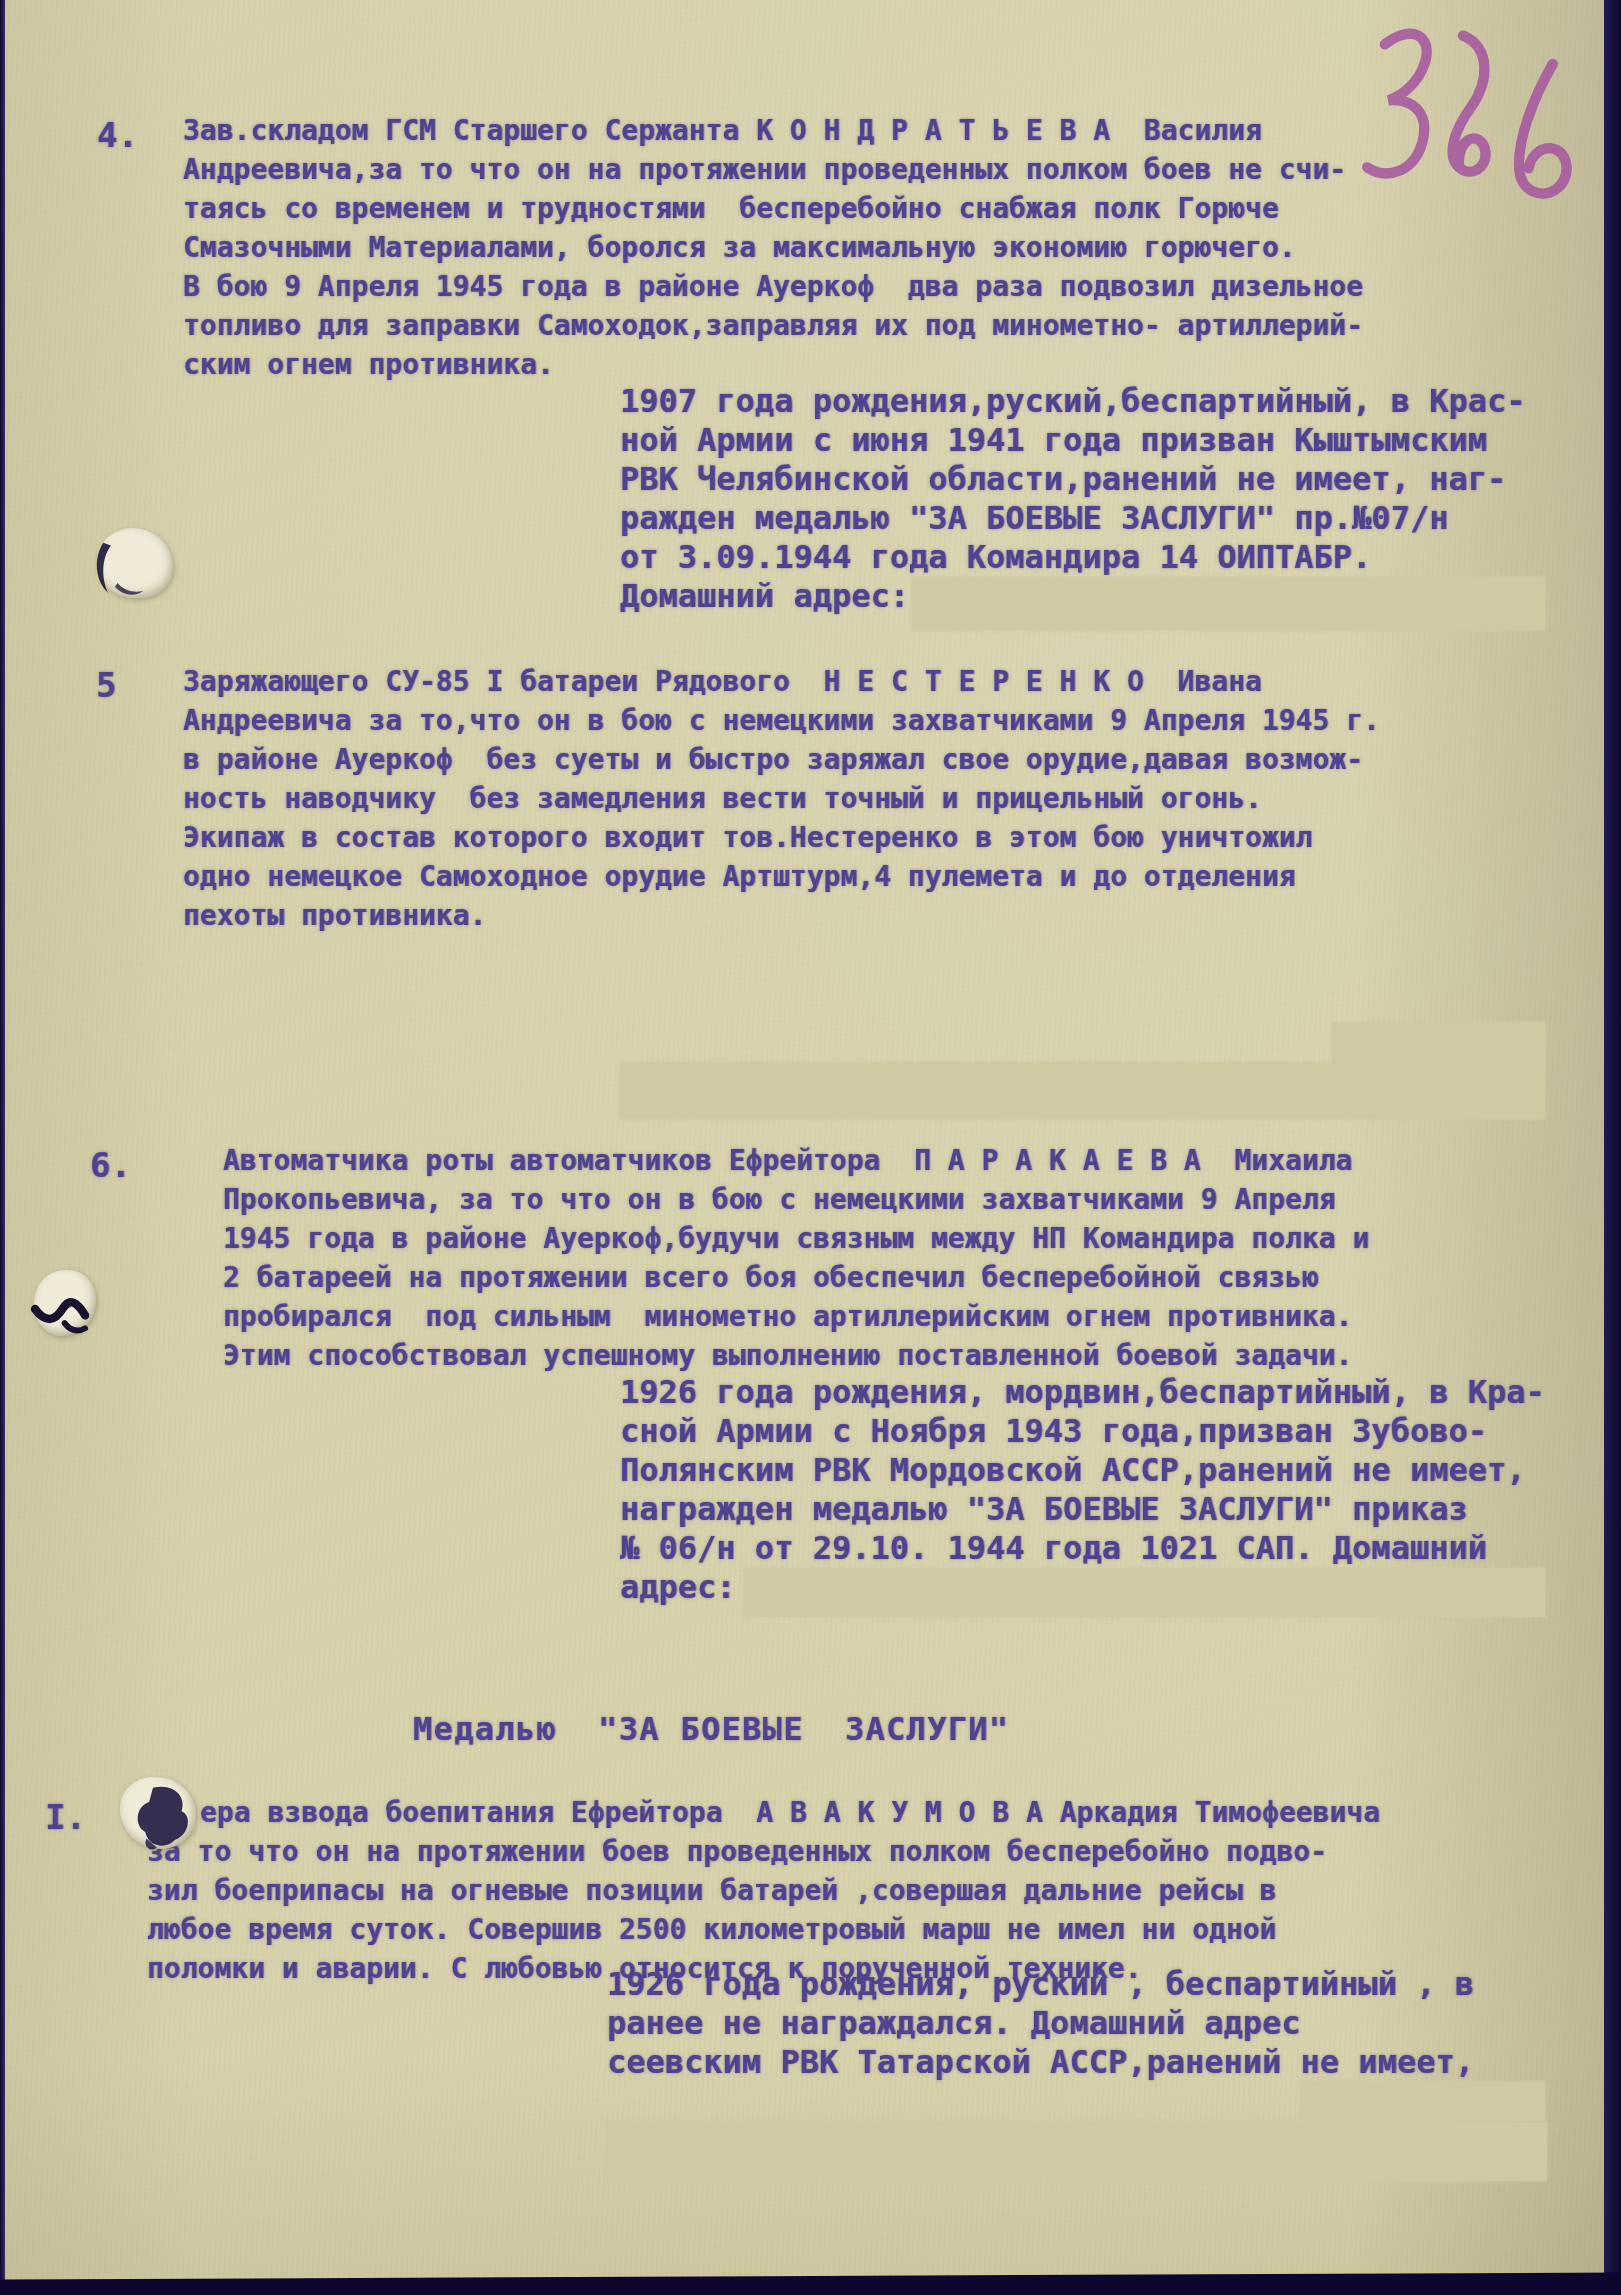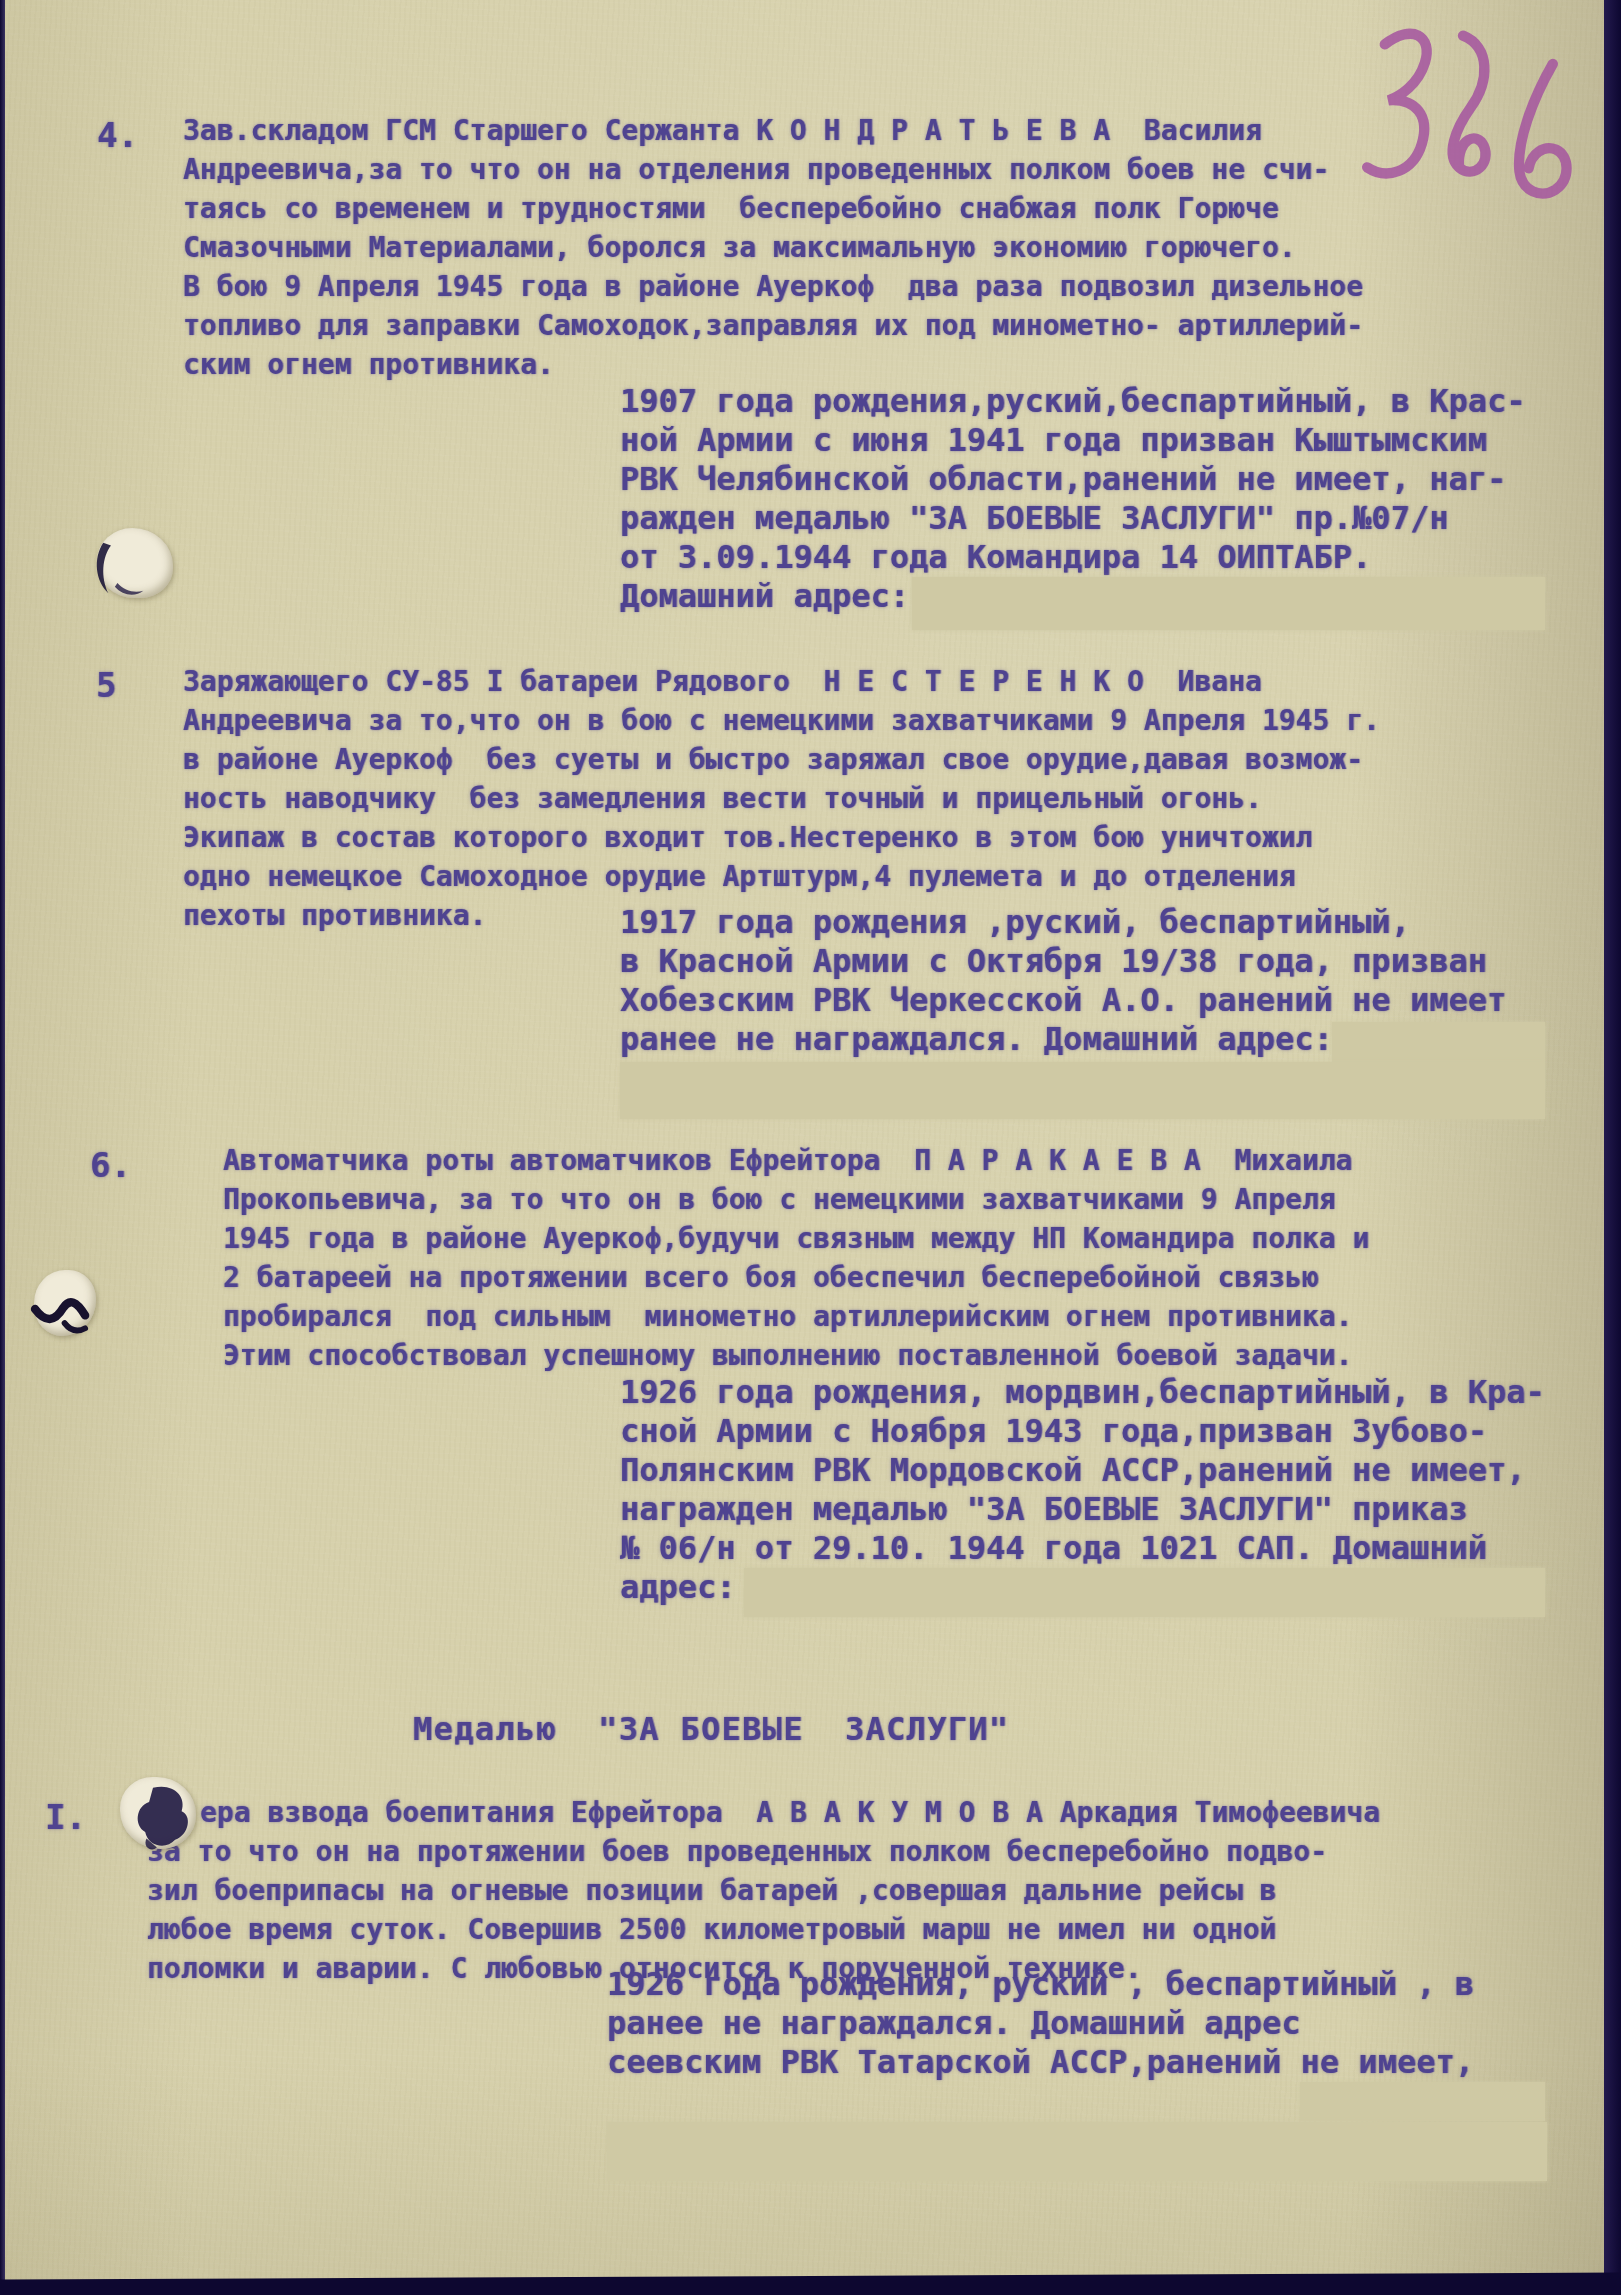--- a/index.html
+++ b/index.html
@@ -43,21 +43,21 @@
 </style>
 </head>
 <body>
 
 <div class="stage">
   <div class="paper"></div>
 
   <div class="entry-num ink" style="left:97px;top:115px;">4.</div>
   <div class="entry-body ink" style="left:183px;top:111px;">
     <div class="line">Зав.складом ГСМ Старшего Сержанта К О Н Д Р А Т Ь Е В А  Василия</div>
-    <div class="line">Андреевича,за то что он на отделения проведенных полком боев не счи-</div>
+    <div class="line">Андреевича,за то что он на протяжении проведенных полком боев не счи-</div>
     <div class="line">таясь со временем и трудностями  бесперебойно снабжая полк Горюче</div>
     <div class="line">Смазочными Материалами, боролся за максимальную экономию горючего.</div>
     <div class="line">В бою 9 Апреля 1945 года в районе Ауеркоф  два раза подвозил дизельное</div>
     <div class="line">топливо для заправки Самоходок,заправляя их под минометно- артиллерий-</div>
     <div class="line">ским огнем противника.</div>
   </div>
   <div class="info-block ink" style="left:620px;top:382px;">
     <div class="line">1907 года рождения,руский,беспартийный, в Крас-</div>
     <div class="line">ной Армии с июня 1941 года призван Кыштымским</div>
     <div class="line">РВК Челябинской области,ранений не имеет, наг-</div>
@@ -69,26 +69,20 @@
 
   <div class="entry-num ink" style="left:96px;top:665px;">5</div>
   <div class="entry-body ink" style="left:183px;top:662px;">
     <div class="line">Заряжающего СУ-85 I батареи Рядового  Н Е С Т Е Р Е Н К О  Ивана</div>
     <div class="line">Андреевича за то,что он в бою с немецкими захватчиками 9 Апреля 1945 г.</div>
     <div class="line">в районе Ауеркоф  без суеты и быстро заряжал свое орудие,давая возмож-</div>
     <div class="line">ность наводчику  без замедления вести точный и прицельный огонь.</div>
     <div class="line">Экипаж в состав которого входит тов.Нестеренко в этом бою уничтожил</div>
     <div class="line">одно немецкое Самоходное орудие Артштурм,4 пулемета и до отделения</div>
     <div class="line">пехоты противника.</div>
-  </div>
-  <div class="info-block ink" style="left:620px;top:903px;">
-    <div class="line">1917 года рождения ,руский, беспартийный,</div>
-    <div class="line">в Красной Армии с Октября 19/38 года, призван</div>
-    <div class="line">Хобезским РВК Черкесской А.О. ранений не имеет</div>
-    <div class="line">ранее не награждался. Домашний адрес:</div>
   </div>
   <div class="redaction" style="left:1332px;top:1022px;width:213px;height:40px;"></div>
   <div class="redaction" style="left:620px;top:1062px;width:925px;height:57px;"></div>
 
   <div class="entry-num ink" style="left:90px;top:1145px;">6.</div>
   <div class="entry-body ink" style="left:183px;top:1141px;margin-left:40px;">
     <div class="line">Автоматчика роты автоматчиков Ефрейтора  П А Р А К А Е В А  Михаила</div>
     <div class="line">Прокопьевича, за то что он в бою с немецкими захватчиками 9 Апреля</div>
     <div class="line">1945 года в районе Ауеркоф,будучи связным между НП Командира полка и</div>
     <div class="line">2 батареей на протяжении всего боя обеспечил бесперебойной связью</div>

